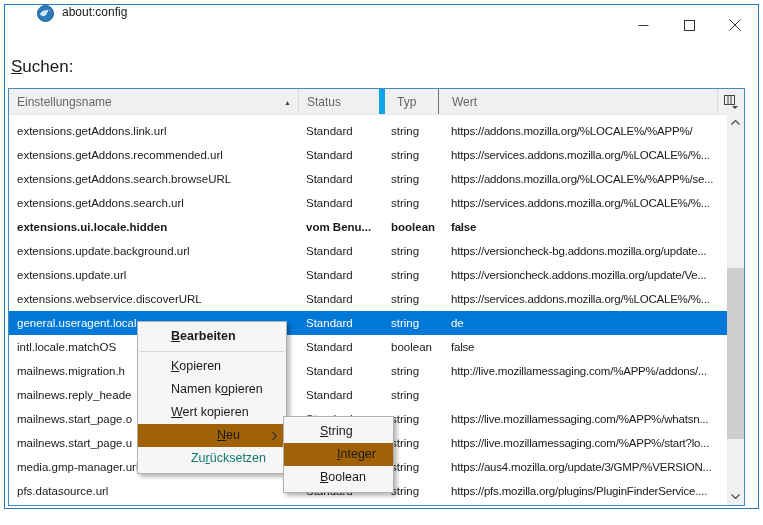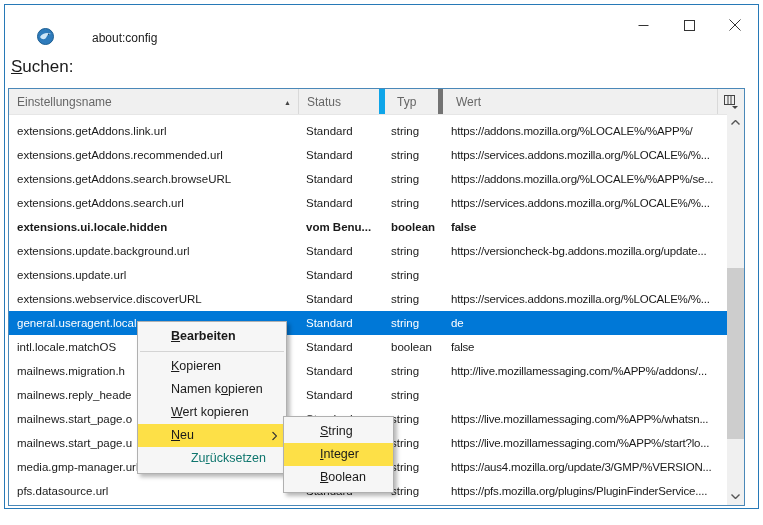--- a/index.html
+++ b/index.html
@@ -3,21 +3,21 @@
 <meta charset="utf-8">
 <style>
   * { box-sizing: border-box; margin: 0; padding: 0; }
   html,body { width: 763px; height: 525px; background: #fff; }
   body { font-family: "Liberation Sans", sans-serif; position: relative; overflow: hidden; }
 
   .window { position: absolute; left: 4px; top: 4px; width: 755px; height: 505px;
             border: 1px solid #2779b7; background: #fff; }
 
   
-  .titlebar { height: 40px; display: flex; align-items: flex-end; padding-left: 32px; position: relative; gap: 30px; }
+  .titlebar { height: 40px; display: flex; align-items: flex-start; padding-left: 32px; position: relative; }
   .app-icon { width: 17px; height: 17px; margin-right: 8px; flex: none; }
   .title { font-size: 12px; color: #1a1a1a; }
   .win-controls { position: absolute; right: 0; top: 0; height: 100%; display: flex; }
   .win-btn { width: 46px; height: 100%; display: flex; align-items: center; justify-content: center; }
 
   
   .searchbar { height: 43px; display: flex; align-items: center; padding: 0 10px 0 6px; }
   .search-label { font-size: 17px; color: #1a1a1a; margin-right: 7px; white-space: nowrap; }
   .search-box { position: relative; flex: 1; height: 31px; }
   .search-box input { width: 100%; height: 100%; border: 1px solid #838383; background: #fff;
@@ -29,21 +29,21 @@
   .table { position: absolute; left: 3px; top: 83px; width: 737px; height: 418px;
            border: 1px solid #4a88b8; background: #fff; overflow: hidden; }
   .thead { height: 25px; background: #f0f0f0; display: flex; align-items: stretch;
            color: #666; font-size: 12px; }
   .th { display: flex; align-items: center; }
   .th-name   { width: 289px; padding-left: 8px; position: relative; }
   .sort-icon { position: absolute; right: 7px; top: 50%; transform: translateY(-50%);
                font-size: 7px; color: #444; }
   .th-status { width: 81px; padding-left: 8px;  border-left: 1px solid #d9d9d9; }
   .th-type   { width: 59px; padding-left: 12px; border-left: 6px solid #0ea5e9; }
-  .th-value  { flex: 1;     padding-left: 13px; border-left: 5px solid #737373; }
+  .th-value  { flex: 1;     padding-left: 13px; border-left: 1px solid #737373; }
   .th-picker { width: 27px; border-left: 1px solid #d9d9d9; display: flex;
                align-items: center; justify-content: center; }
 
   .tbody { position: absolute; left: 0; top: 25px; right: 17px; bottom: 0;
            padding-top: 4px; overflow: hidden; border-top: 1px solid #e6e6e6; }
   .row  { height: 24px; display: flex; align-items: center; font-size: 11.5px;
           color: #1a1a1a; white-space: nowrap; }
   .cell-name   { width: 289px; padding-left: 8px;  overflow: hidden; }
   .cell-status { width: 81px;  padding-left: 8px;  overflow: hidden; }
   .cell-type   { width: 59px;  padding-left: 12px; overflow: hidden; }
@@ -59,21 +59,21 @@
   .sb-thumb { position: absolute; left: 0; top: 154px; width: 17px; height: 171px; background: #cdcdcd; }
 
   
   .menu { position: absolute; background: #f6f6f6; border: 1px solid #b0b0b0;
           box-shadow: 3px 3px 4px rgba(0,0,0,0.28); padding: 3px 0; font-size: 12.5px; color: #1a1a1a; }
   .main-menu { left: 137px; top: 321px; width: 150px; z-index: 10; }
   .sub-menu  { left: 283px; top: 416px; width: 111px; z-index: 11; }
   .menu-item { height: 23px; line-height: 23px; padding-left: 33px; position: relative; white-space: nowrap; }
   .sub-menu .menu-item { padding-left: 36px; }
   .menu-item.bold { font-weight: bold; }
-  .menu-item.highlighted { background: #fde047; }
+  .menu-item.highlighted { background: #a16207; text-align: center; }
   .menu-item.disabled { color: #0f766e; text-align: center; }
   .menu-sep { height: 1px; background: #d4d4d4; margin: 3px 2px; }
   .accel { text-decoration: underline; }
   .submenu-arrow { position: absolute; right: 9px; top: 50%; transform: translateY(-50%); display: flex; }
 
   svg { display: block; }
 </style>
 </head>
 <body>
 
@@ -179,20 +179,21 @@
       <div class="row">
           <span class="cell-name">extensions.update.background.url</span>
           <span class="cell-status">Standard</span>
           <span class="cell-type">string</span>
           <span class="cell-value">https://versioncheck-bg.addons.mozilla.org/update...</span>
         </div>
       <div class="row">
           <span class="cell-name">extensions.update.url</span>
           <span class="cell-status">Standard</span>
           <span class="cell-type">string</span>
+          <span class="cell-value">https://versioncheck.addons.mozilla.org/update/Ve...</span>
         </div>
       <div class="row">
           <span class="cell-name">extensions.webservice.discoverURL</span>
           <span class="cell-status">Standard</span>
           <span class="cell-type">string</span>
           <span class="cell-value">https://services.addons.mozilla.org/%LOCALE%/%...</span>
         </div>
       <div class="row selected">
           <span class="cell-name">general.useragent.locale</span>
           <span class="cell-status">Standard</span>

